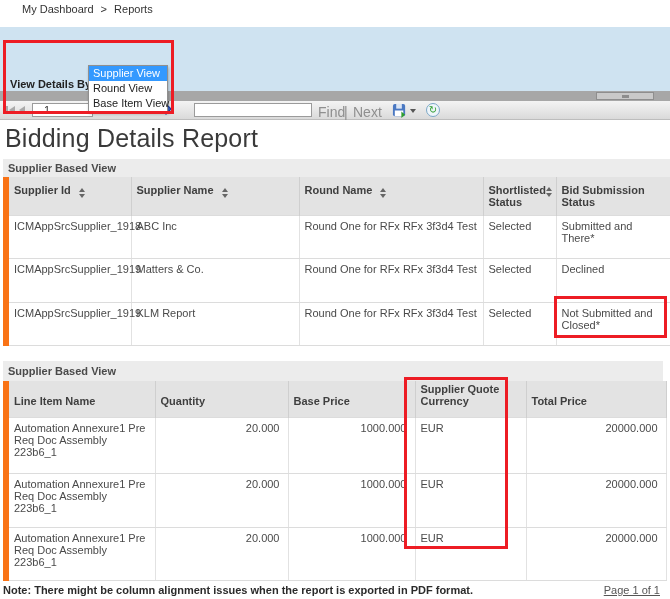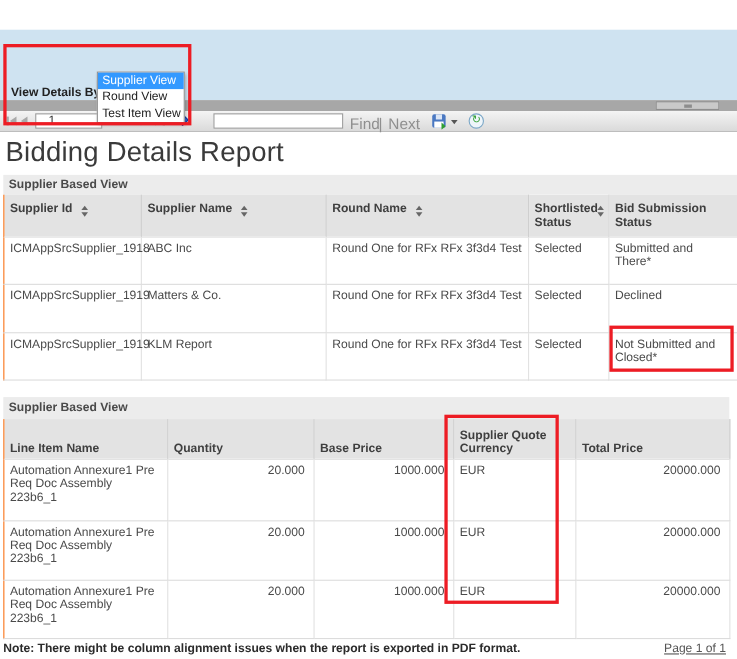--- a/index.html
+++ b/index.html
@@ -48,22 +48,22 @@
   .report-title{position:absolute;left:5px;top:124px;font-size:25px;font-weight:300;color:#3a3a3a;letter-spacing:.2px;}
   .section-bar{position:absolute;left:3px;background:#ececec;font-size:11px;font-weight:bold;color:#4a4a4a;padding-left:5px;}
   .bar1{top:159px;width:667px;height:18px;line-height:18px;}
   .bar2{top:361px;width:660px;height:20px;line-height:20px;}
 
   table{border-collapse:collapse;table-layout:fixed;font-size:11px;color:#4a4a4a;}
   .t1{position:absolute;left:3px;top:177px;width:667px;}
   .t2{position:absolute;left:3px;top:381px;width:660px;}
   th{background:#e3e3e3;font-weight:bold;color:#3f3f3f;text-align:left;border-right:1px solid #cfcfcf;padding:0 5px;}
   .t1 th{height:38px;vertical-align:top;padding-top:7px;}
-  .t2 th{height:36px;vertical-align:bottom;padding-bottom:3px;}
-  th:first-child,td:first-child{border-left:1px solid #f97316;}
+  .t2 th{height:36px;vertical-align:bottom;padding-bottom:10px;}
+  th:first-child,td:first-child{border-left:6px solid #f97316;}
   td{vertical-align:top;padding:4px 5px;border-right:1px solid #e2e2e2;border-bottom:1px solid #dcdcdc;border-top:1px solid #dcdcdc;background:#fff;}
   td.num{text-align:right;padding-right:8px;}
   .th-rel{position:relative;}
   .sort{display:inline-flex;flex-direction:column;gap:2px;margin-left:8px;vertical-align:2px;cursor:pointer;}
   .sort.abs{position:absolute;right:4px;top:10px;margin:0;}
   .sort i{display:block;width:0;height:0;border-left:3px solid transparent;border-right:3px solid transparent;}
   .sort .up{border-bottom:4px solid #666;}
   .sort .down{border-top:4px solid #666;}
 
   
@@ -74,33 +74,38 @@
   .anno{position:absolute;border:3px solid var(--annotation-red);z-index:10;pointer-events:none;}
   .anno1{left:3px;top:40px;width:171px;height:74px;}
   .anno2{left:404px;top:377px;width:104px;height:172px;}
   .anno3{left:554px;top:296px;width:113px;height:42px;}
 </style>
 </head>
 <body>
 
 <div class="screen">
 
+  <div class="breadcrumb">
+    <span class="crumb">My Dashboard</span>
+    <span>&gt;</span>
+    <span class="crumb">Reports</span>
+  </div>
 
   <div class="param-panel">
     <div class="param-label">View Details By:</div>
     <div class="select-box">
       <span>Supplier View</span>
       <span class="select-caret"></span>
     </div>
   </div>
 
   <div class="dropdown-list">
     <div class="dropdown-item selected">Supplier View</div>
     <div class="dropdown-item">Round View</div>
-    <div class="dropdown-item">Test Item View</div>
+    <div class="dropdown-item">Base Item View</div>
   </div>
 
   <div class="splitter">
     <div class="splitter-handle">
       <span class="grip"></span>
     </div>
   </div>
 
   <div class="toolbar">
     <div class="tb" style="left:6px;top:5px;">

